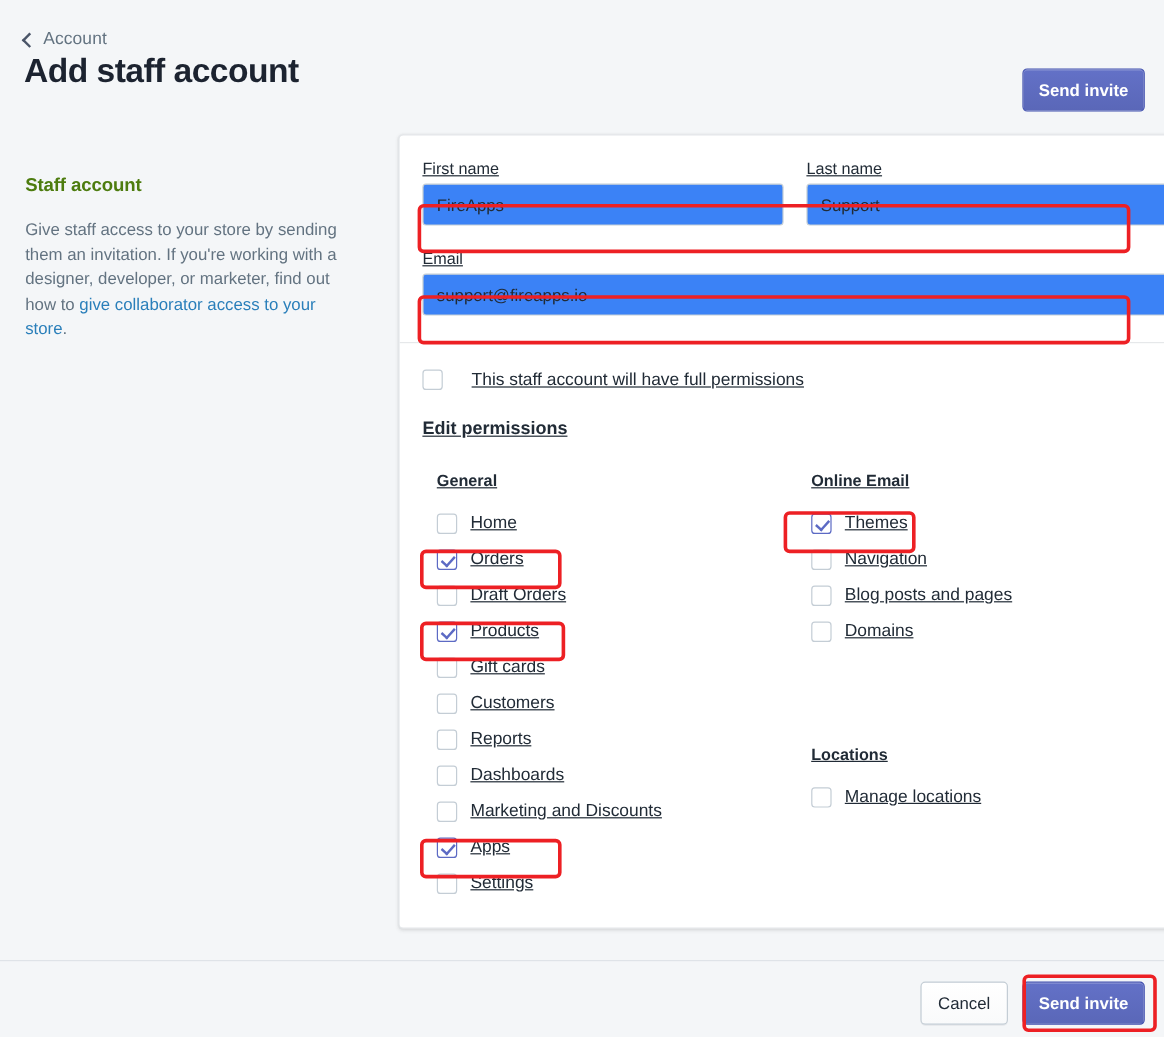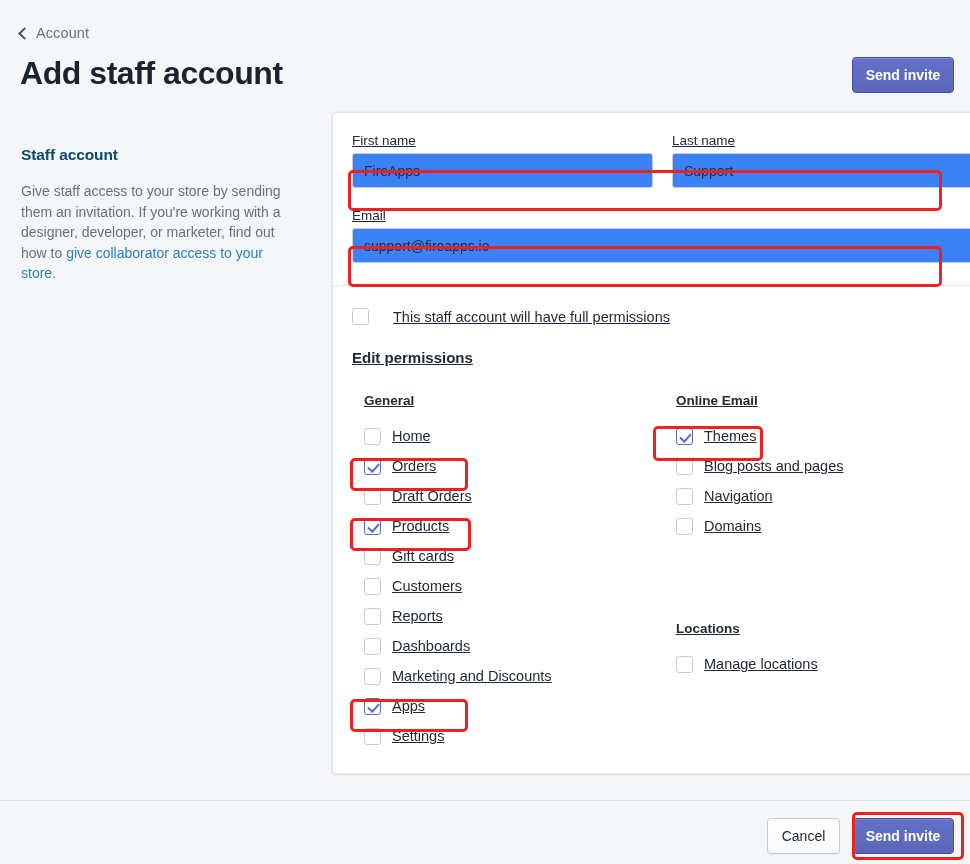--- a/index.html
+++ b/index.html
@@ -34,22 +34,22 @@
   }
   .breadcrumb-label {
     font-size: 14.5px;
     color: #637381;
     letter-spacing: 0.1px;
   }
 
   .page-title {
     position: absolute;
     left: 20px;
-    top: 55px;
-    font-size: 32px;
+    top: 43px;
+    font-size: 28px;
     font-weight: 700;
     color: #1c2330;
     letter-spacing: -0.45px;
   }
 
   
   .btn {
     font-family: "Liberation Sans", sans-serif;
     border-radius: 4px;
     font-size: 14px;
@@ -85,21 +85,21 @@
   
   .aside {
     position: absolute;
     left: 21px;
     top: 146px;
     width: 262px;
   }
   .aside-title {
     font-size: 15.5px;
     font-weight: 700;
-    color: #0c4a6e;
+    color: #4d7c0f;
     letter-spacing: -0.1px;
     margin-bottom: 17px;
   }
   .aside-text {
     font-size: 14px;
     line-height: 20.5px;
     color: #637381;
   }
   .aside-link { color: #2a7fba; cursor: pointer; }
 
@@ -346,25 +346,25 @@
 
         <div class="perm-col-right">
           <div class="group-title">Online Email</div>
           <div>
             <div class="cb-row">
               <span class="cbox checked"></span>
               <span class="cb-label">Themes</span>
             </div>
             <div class="cb-row">
               <span class="cbox"></span>
+              <span class="cb-label">Navigation</span>
+            </div>
+            <div class="cb-row">
+              <span class="cbox"></span>
               <span class="cb-label">Blog posts and pages</span>
-            </div>
-            <div class="cb-row">
-              <span class="cbox"></span>
-              <span class="cb-label">Navigation</span>
             </div>
             <div class="cb-row">
               <span class="cbox"></span>
               <span class="cb-label">Domains</span>
             </div>
           </div>
 
           <div class="locations-group">
             <div class="group-title">Locations</div>
             <div class="cb-row">

